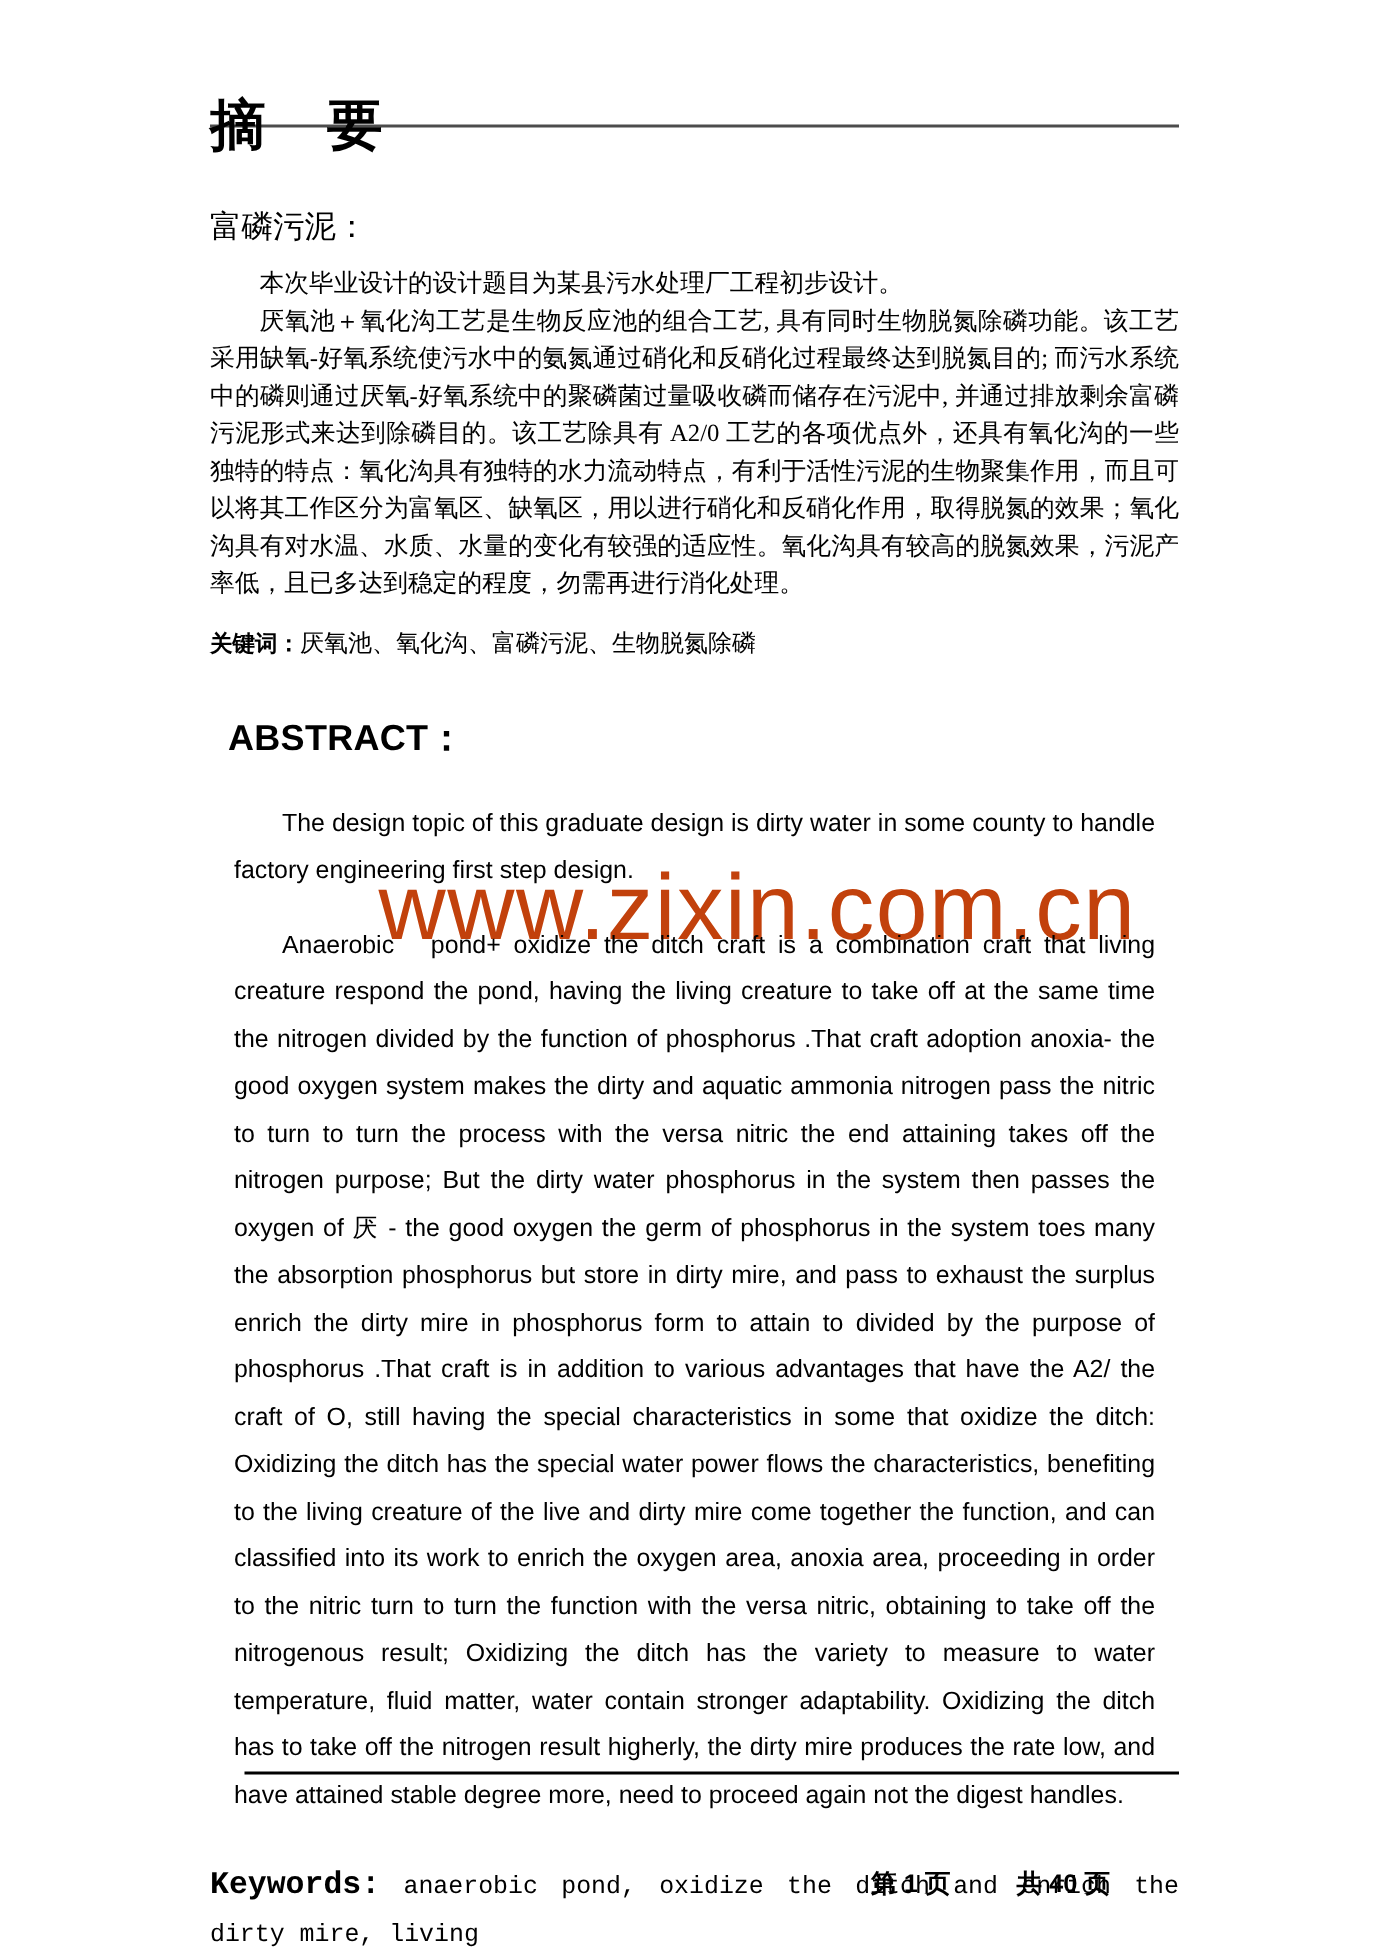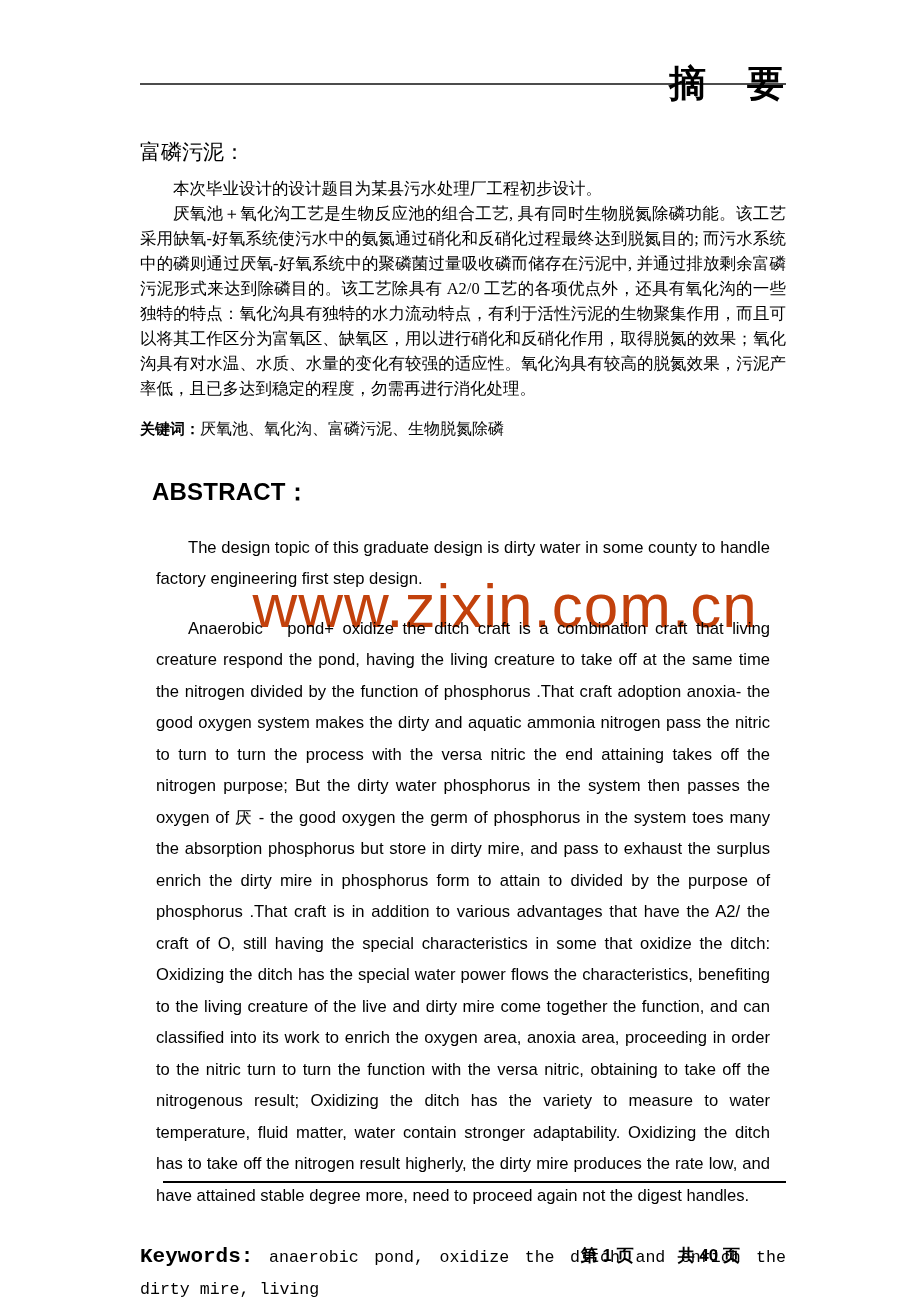--- a/index.html
+++ b/index.html
@@ -50,21 +50,21 @@
     top: 83px;
     width: 646px;
     height: 2px;
     background: #4c4c4c;
     z-index: 2;
   }
 
   .doc-title {
     margin: 0;
     padding-top: 61px;
-    text-align: right;
+    text-align: left;
     font-family: "Liberation Sans", "DejaVu Sans", sans-serif;
     font-size: 37px;
     font-weight: 700;
     letter-spacing: 2px;
     line-height: 1.25;
   }
 
   .cn-heading {
     margin: 0;
     padding-top: 30px;

